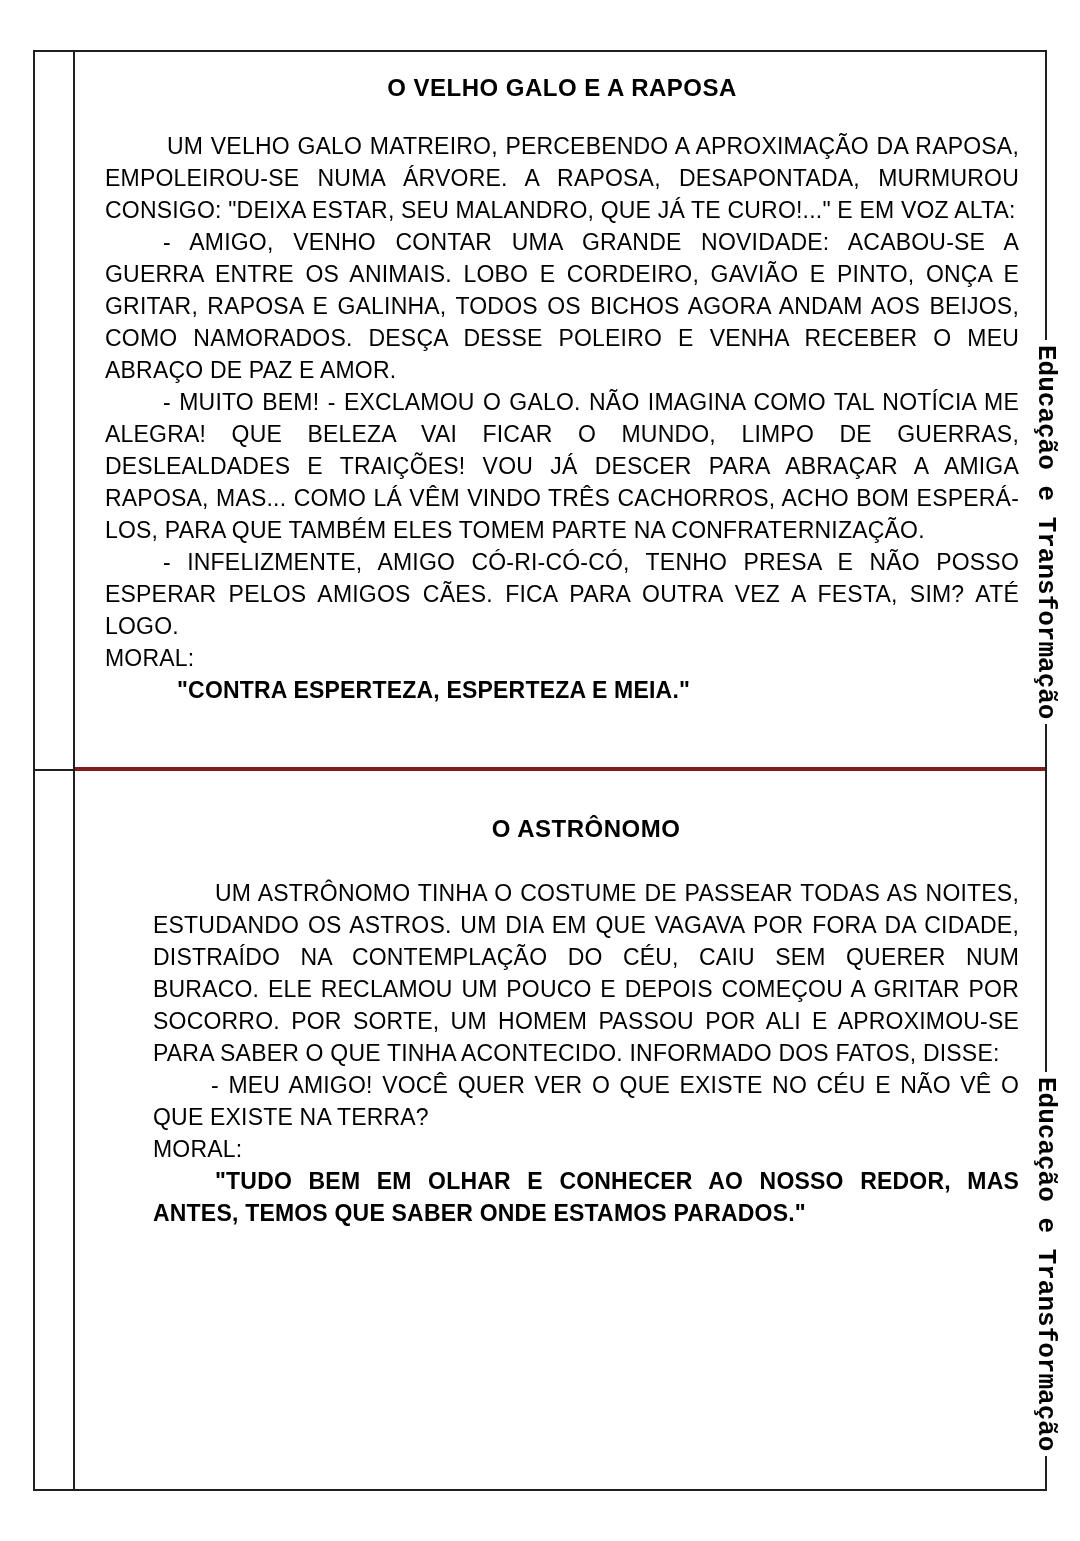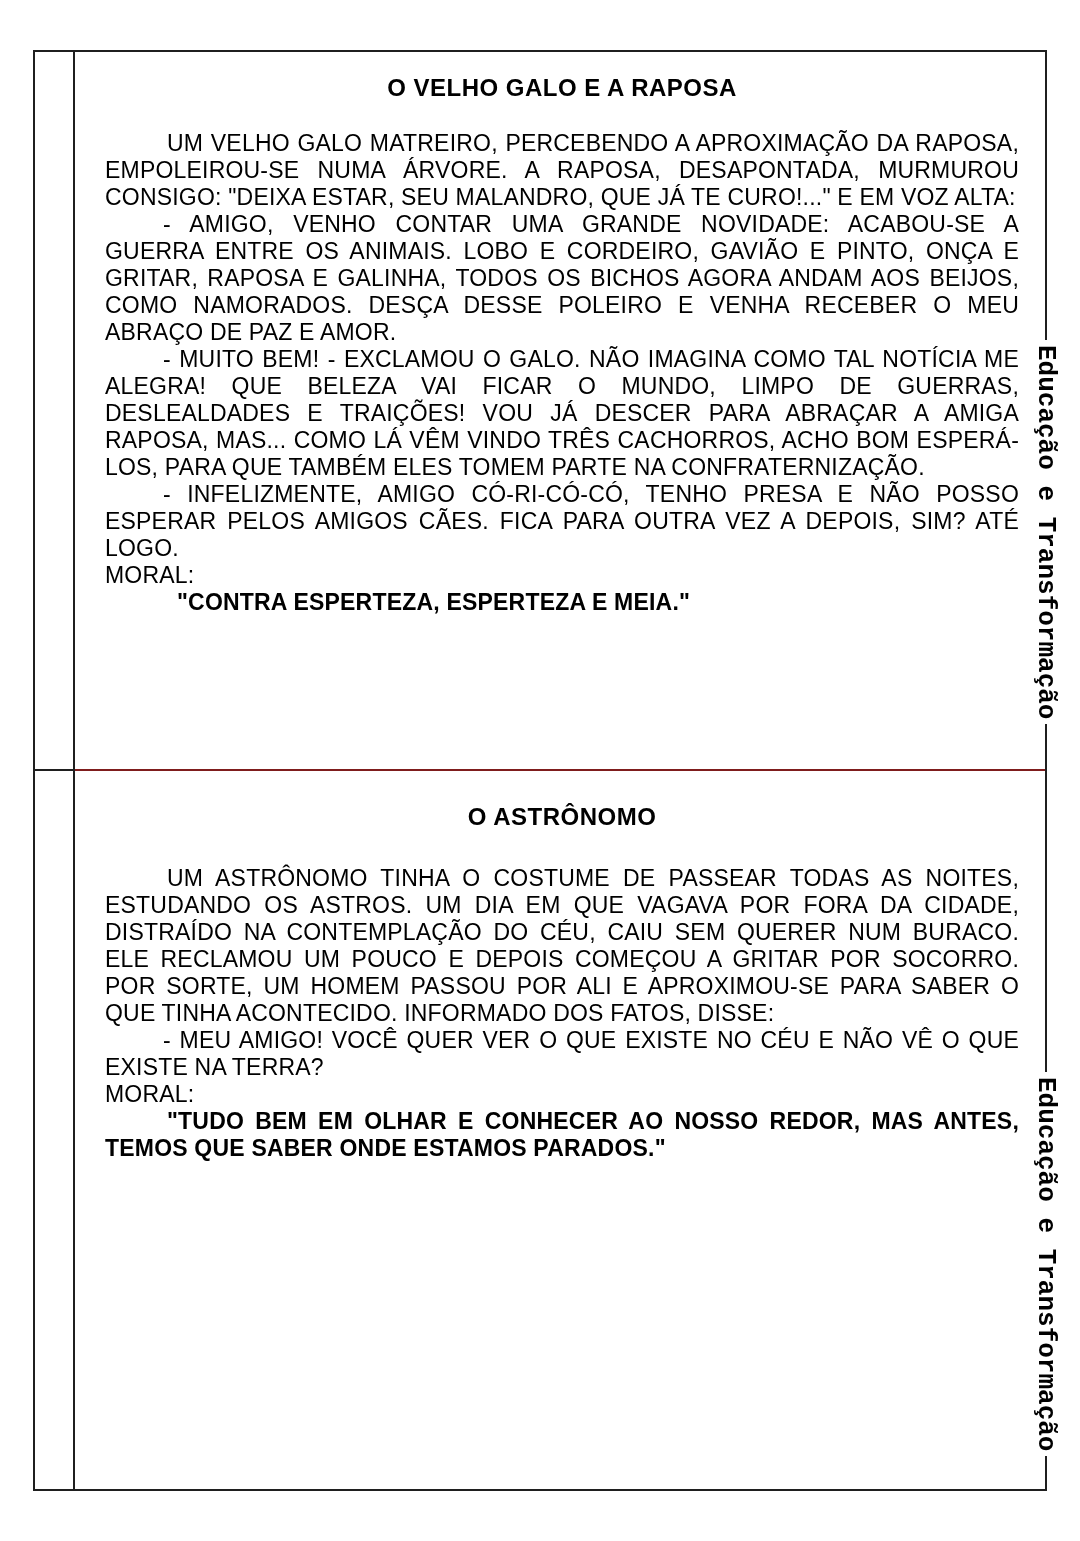--- a/index.html
+++ b/index.html
@@ -21,41 +21,42 @@
     box-sizing: border-box;
     border: 2px solid #1f1f1f;
     display: grid;
     grid-template-columns: 40px 1fr;
     grid-template-rows: 719px 1fr;
   }
   .strip-top    { grid-column: 1; grid-row: 1; border-right: 2px solid #1f1f1f; border-bottom: 2px solid #1f1f1f; }
   .strip-bottom { grid-column: 1; grid-row: 2; border-right: 2px solid #1f1f1f; }
   .cell-top {
     grid-column: 2; grid-row: 1;
-    border-bottom: 2px solid #7f1d1d;
+    border-bottom: 4px solid #7f1d1d;
     padding: 16px 26px 0 30px;
     box-sizing: border-box;
   }
   .cell-bottom {
     grid-column: 2; grid-row: 2;
-    padding: 24px 26px 0 30px;
+    padding: 36px 26px 0 30px;
     box-sizing: border-box;
+    margin-left: 48px;
   }
   .fable-title {
     text-align: center;
     font-weight: bold;
     font-size: 24px;
     letter-spacing: 0.5px;
     margin: 6px 0 28px 0;
   }
   .cell-bottom .fable-title { margin: 8px 0 34px 0; }
   p.body {
     margin: 0;
     font-size: 23px;
-    line-height: 27px;
+    line-height: 32px;
     text-align: justify;
     letter-spacing: 0.2px;
   }
   .ind-lg  { text-indent: 62px; }
   .ind-md  { text-indent: 58px; }
   .ind-xl  { text-indent: 68px; }
   .ind-xxl { text-indent: 72px; }
   .moral-label-1 { margin-left: -22px; }
   .moral-label-2 { margin-left: -6px; }
   .bold { font-weight: bold; }
@@ -84,21 +85,21 @@
 <div class="page">
   <div class="sheet">
     <div class="strip-top"></div>
     <div class="strip-bottom"></div>
 
     <div class="cell-top">
       <div class="fable-title">O VELHO GALO E A RAPOSA</div>
       <p class="body ind-lg">UM VELHO GALO MATREIRO, PERCEBENDO A APROXIMAÇÃO DA RAPOSA, EMPOLEIROU-SE NUMA ÁRVORE. A RAPOSA, DESAPONTADA, MURMUROU CONSIGO: "DEIXA ESTAR, SEU MALANDRO, QUE JÁ TE CURO!..." E EM VOZ ALTA:</p>
       <p class="body ind-md">- AMIGO, VENHO CONTAR UMA GRANDE NOVIDADE: ACABOU-SE A GUERRA ENTRE OS ANIMAIS. LOBO E CORDEIRO, GAVIÃO E PINTO, ONÇA E GRITAR, RAPOSA E GALINHA, TODOS OS BICHOS AGORA ANDAM AOS BEIJOS, COMO NAMORADOS. DESÇA DESSE POLEIRO E VENHA RECEBER O MEU ABRAÇO DE PAZ E AMOR.</p>
       <p class="body ind-md">- MUITO BEM! - EXCLAMOU O GALO. NÃO IMAGINA COMO TAL NOTÍCIA ME ALEGRA! QUE BELEZA VAI FICAR O MUNDO, LIMPO DE GUERRAS, DESLEALDADES E TRAIÇÕES! VOU JÁ DESCER PARA ABRAÇAR A AMIGA RAPOSA, MAS... COMO LÁ VÊM VINDO TRÊS CACHORROS, ACHO BOM ESPERÁ-LOS, PARA QUE TAMBÉM ELES TOMEM PARTE NA CONFRATERNIZAÇÃO.</p>
-      <p class="body ind-md">- INFELIZMENTE, AMIGO CÓ-RI-CÓ-CÓ, TENHO PRESA E NÃO POSSO ESPERAR PELOS AMIGOS CÃES. FICA PARA OUTRA VEZ A DEPOIS, SIM? ATÉ LOGO.</p>
+      <p class="body ind-md">- INFELIZMENTE, AMIGO CÓ-RI-CÓ-CÓ, TENHO PRESA E NÃO POSSO ESPERAR PELOS AMIGOS CÃES. FICA PARA OUTRA VEZ A FESTA, SIM? ATÉ LOGO.</p>
       <p class="body moral-label-1">MORAL:</p>
       <p class="body ind-xxl bold">"CONTRA ESPERTEZA, ESPERTEZA E MEIA."</p>
     </div>
 
     <div class="cell-bottom">
       <div class="fable-title">O ASTRÔNOMO</div>
       <p class="body ind-lg">UM ASTRÔNOMO TINHA O COSTUME DE PASSEAR TODAS AS NOITES, ESTUDANDO OS ASTROS. UM DIA EM QUE VAGAVA POR FORA DA CIDADE, DISTRAÍDO NA CONTEMPLAÇÃO DO CÉU, CAIU SEM QUERER NUM BURACO. ELE RECLAMOU UM POUCO E DEPOIS COMEÇOU A GRITAR POR SOCORRO. POR SORTE, UM HOMEM PASSOU POR ALI E APROXIMOU-SE PARA SABER O QUE TINHA ACONTECIDO. INFORMADO DOS FATOS, DISSE:</p>
       <p class="body ind-md">- MEU AMIGO! VOCÊ QUER VER O QUE EXISTE NO CÉU E NÃO VÊ O QUE EXISTE NA TERRA?</p>
       <p class="body moral-label-2">MORAL:</p>
       <p class="body ind-lg bold gap-top">"TUDO BEM EM OLHAR E CONHECER AO NOSSO REDOR, MAS ANTES, TEMOS QUE SABER ONDE ESTAMOS PARADOS."</p>

